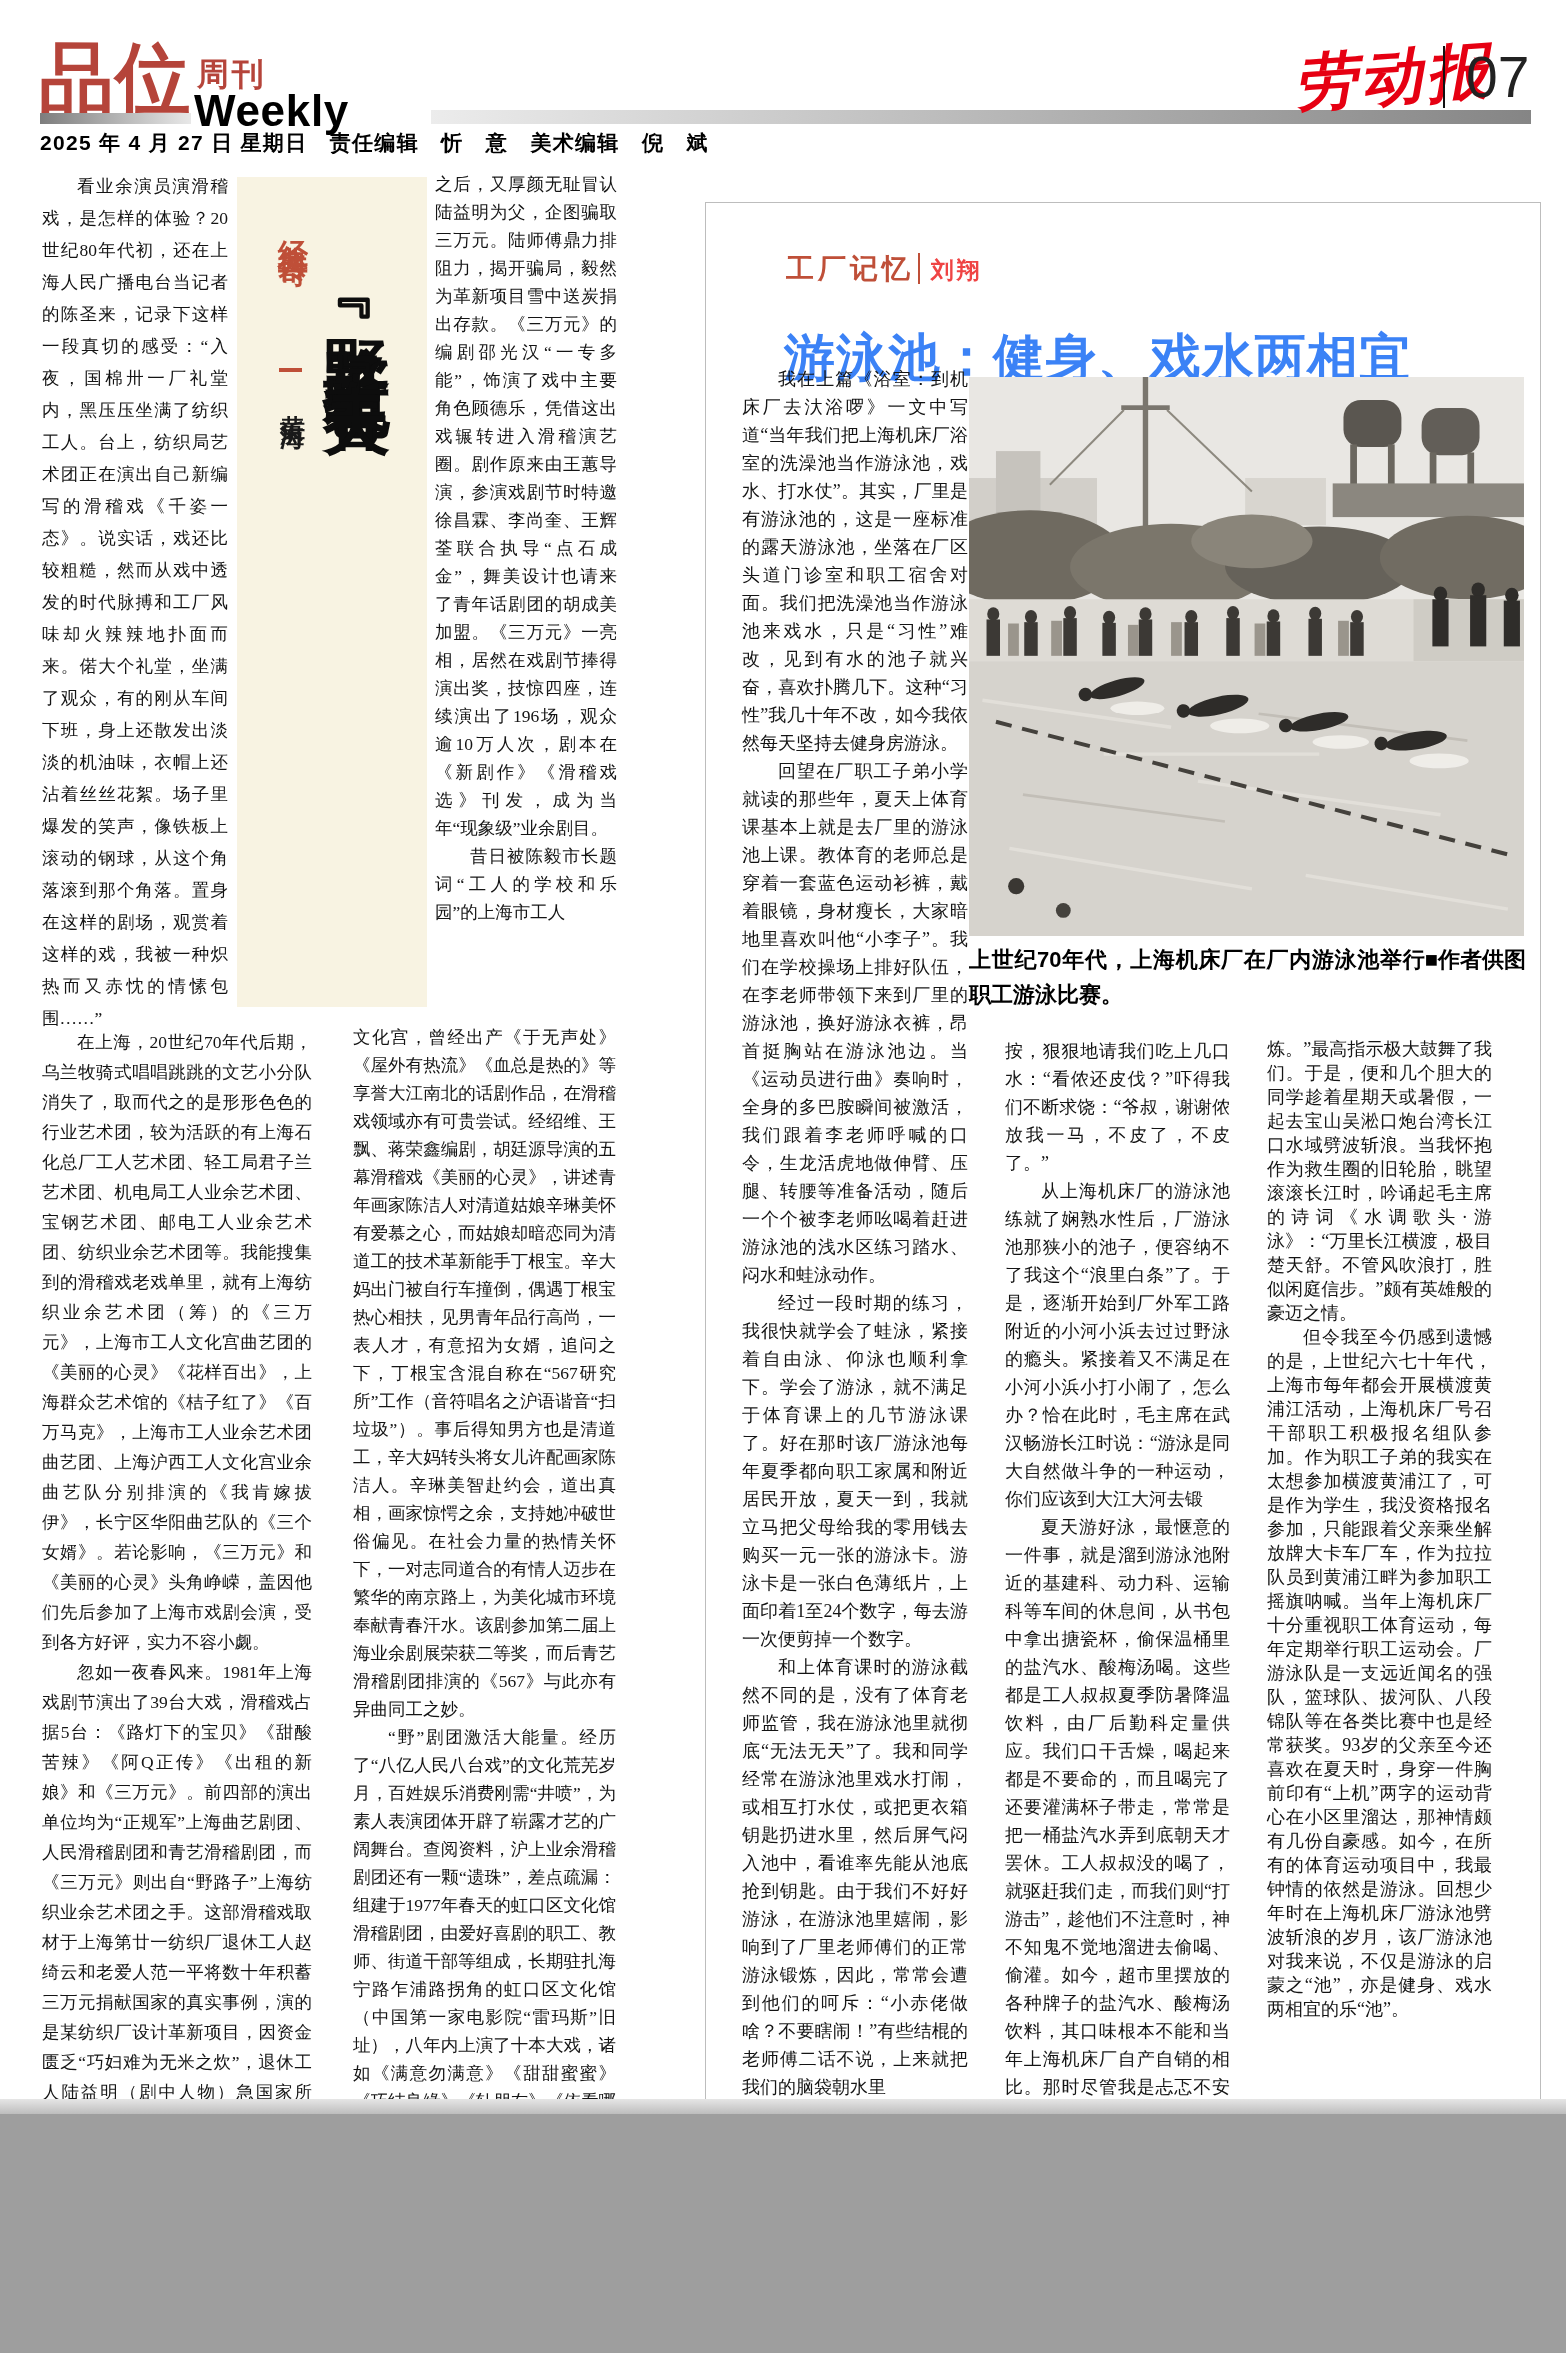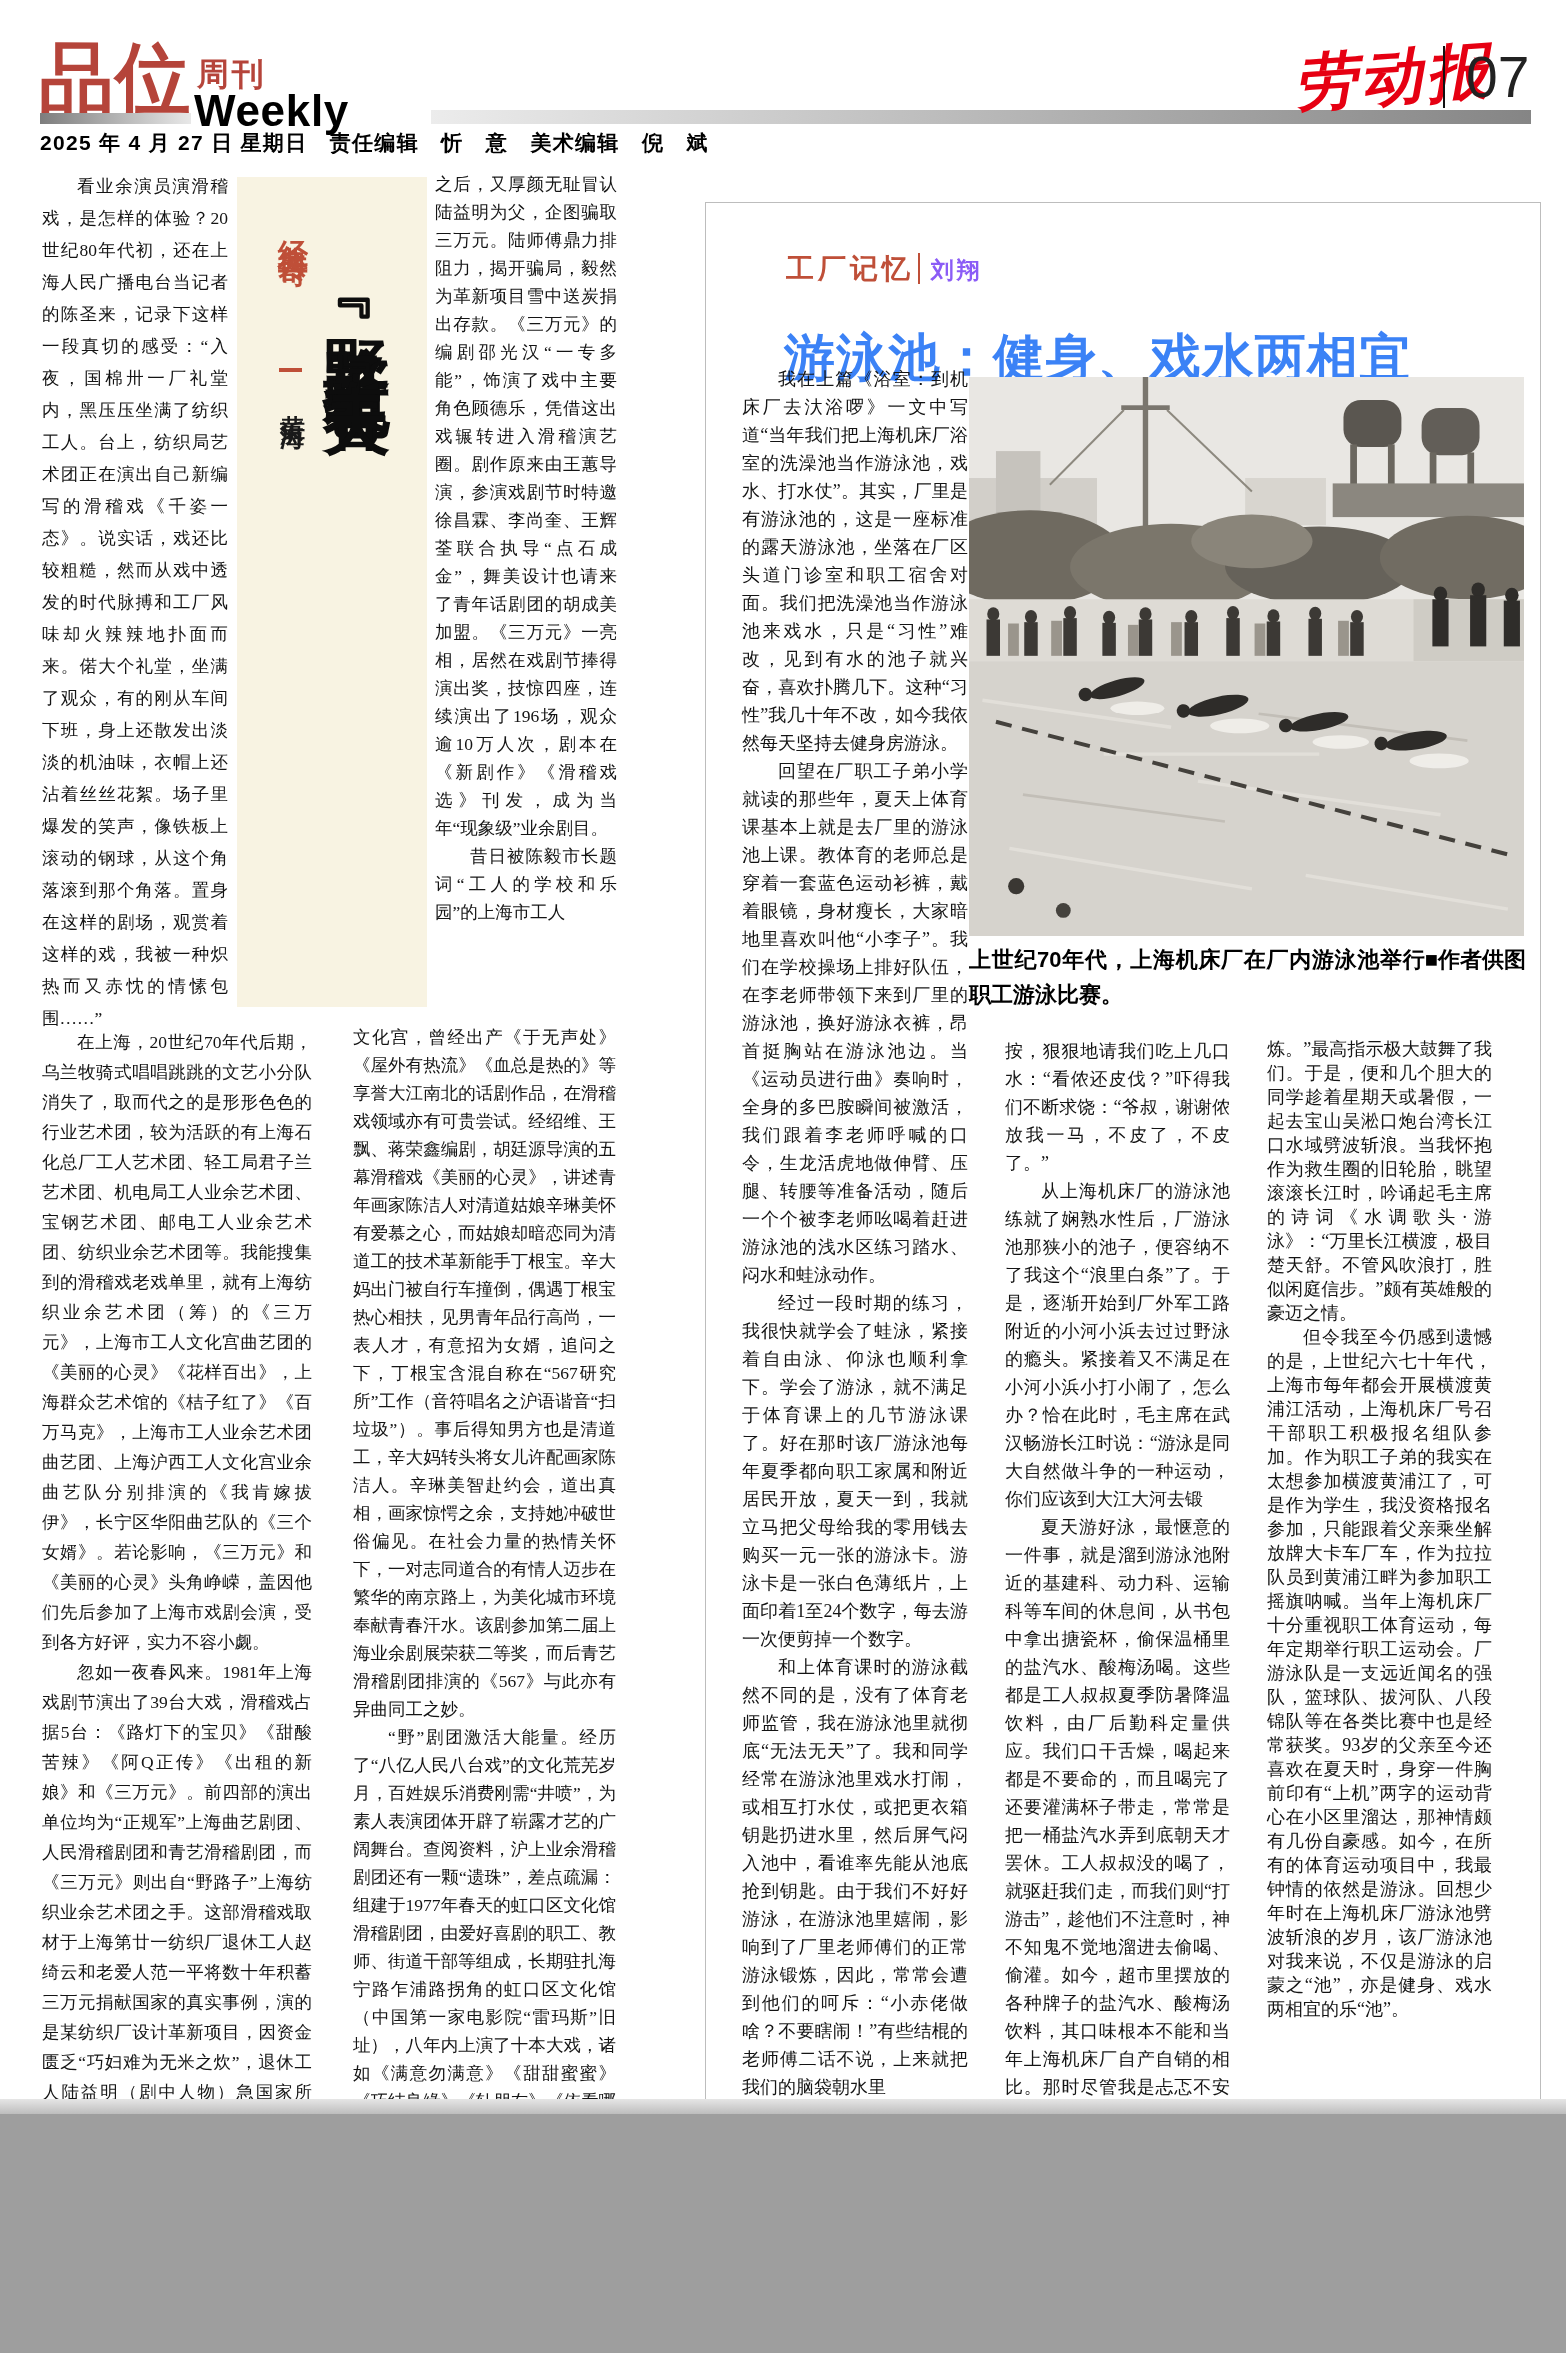--- a/index.html
+++ b/index.html
@@ -48,21 +48,21 @@
     font-family:"Liberation Sans",sans-serif;font-weight:bold;font-size:25px;color:#1a1a1a;letter-spacing:5.4px;}
   #left-title{position:absolute;left:75px;top:101px;writing-mode:vertical-rl;
     font-family:"Liberation Serif",serif;font-weight:600;font-size:67px;color:#0d0d0d;letter-spacing:8px;}
 
   
   #right-box{position:absolute;left:705px;top:202px;width:836px;height:2120px;
     border:0.7px solid #bdbdbd;background:#fff;}
   #factory-rubric{position:absolute;left:80px;top:47px;font-family:"Liberation Sans",sans-serif;}
   #factory-rubric .rub{font-weight:bold;font-size:28px;color:#bf4f38;letter-spacing:4px;
     padding-right:4px;border-right:2px solid #bf4f38;}
-  #factory-rubric .auth{font-weight:bold;font-size:23px;color:#8b5cf6;padding-left:10.8px;letter-spacing:2.7px;}
+  #factory-rubric .auth{font-weight:bold;font-size:23px;color:#ef4444;padding-left:10.8px;letter-spacing:2.7px;}
   #right-title{position:absolute;left:78px;top:94px;width:728px;
     font-family:"Liberation Serif",serif;font-weight:bold;font-size:51px;letter-spacing:1.3px;color:#3b82f6;margin-top:27px;}
 
   #pool-photo{position:absolute;left:263px;top:174px;width:555px;height:559px;background:#e9e7e3;}
   #photo-caption{position:absolute;left:263px;top:739px;width:557px;
     font-family:"Liberation Sans",sans-serif;font-weight:bold;font-size:22px;line-height:35px;
     color:#000;text-align:justify;}
   #photo-credit{float:right;}
 
   #rcol1{left:36px;top:162px;width:226px;font-size:18px;line-height:28px;}

